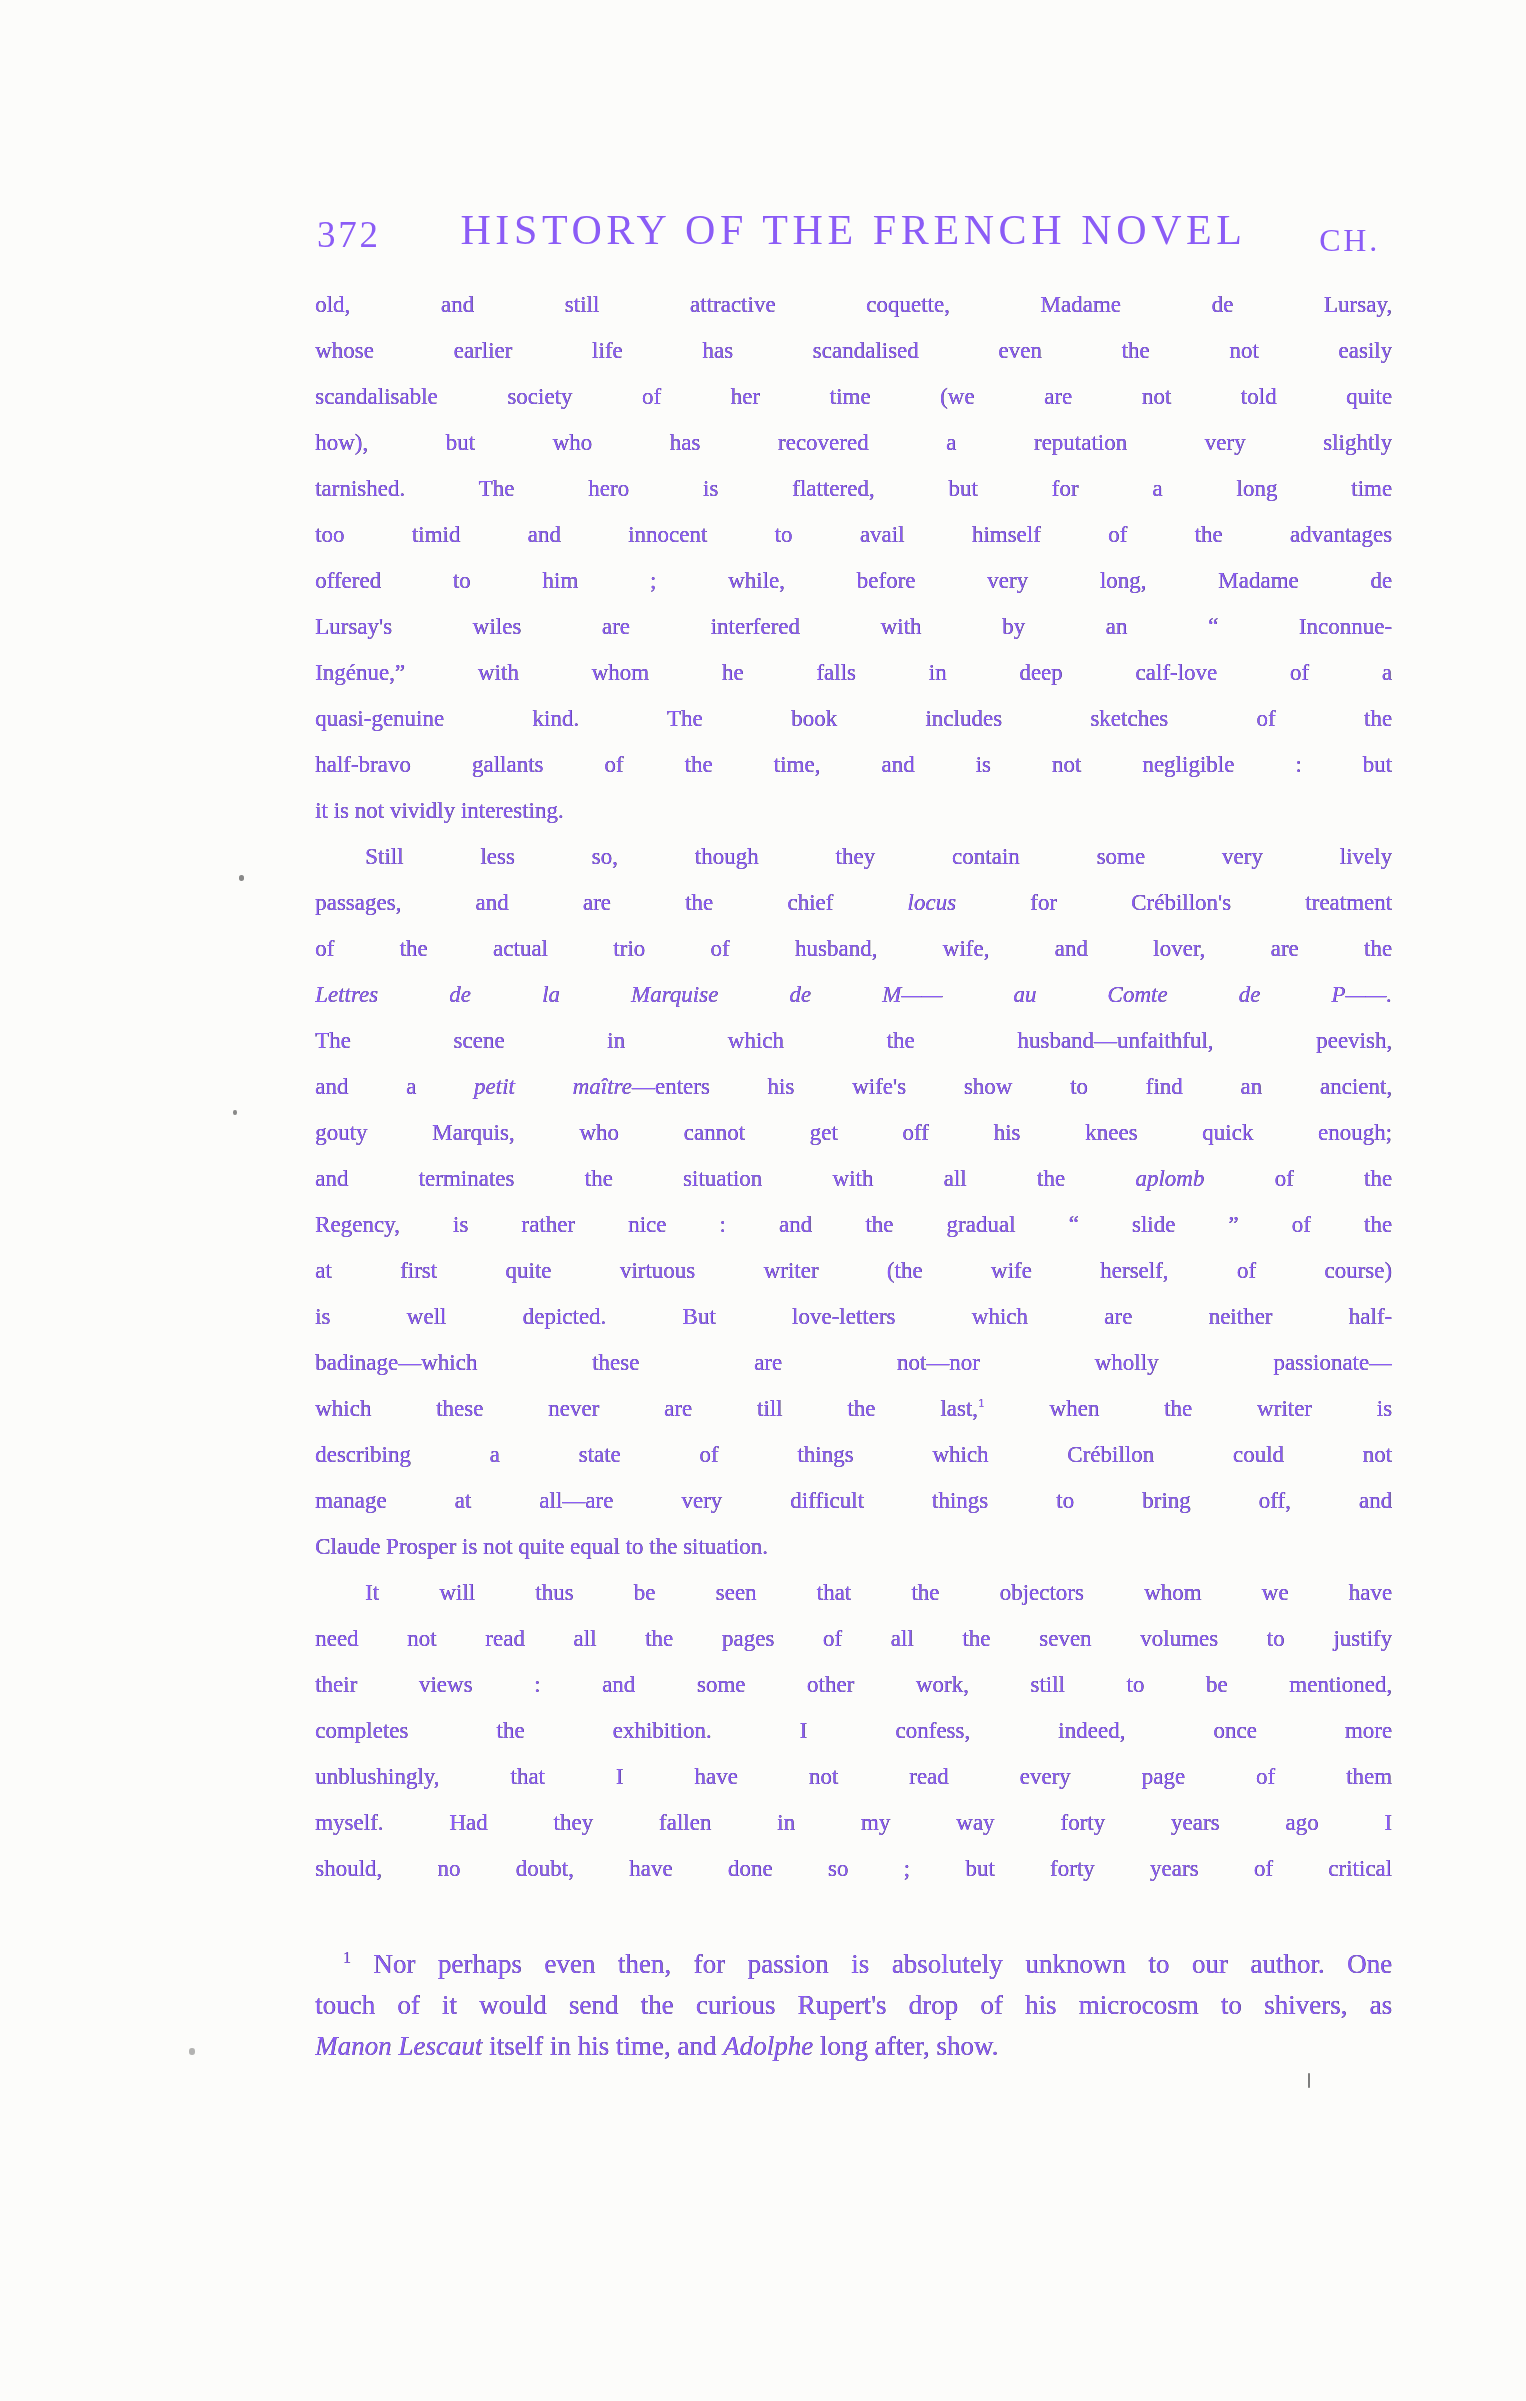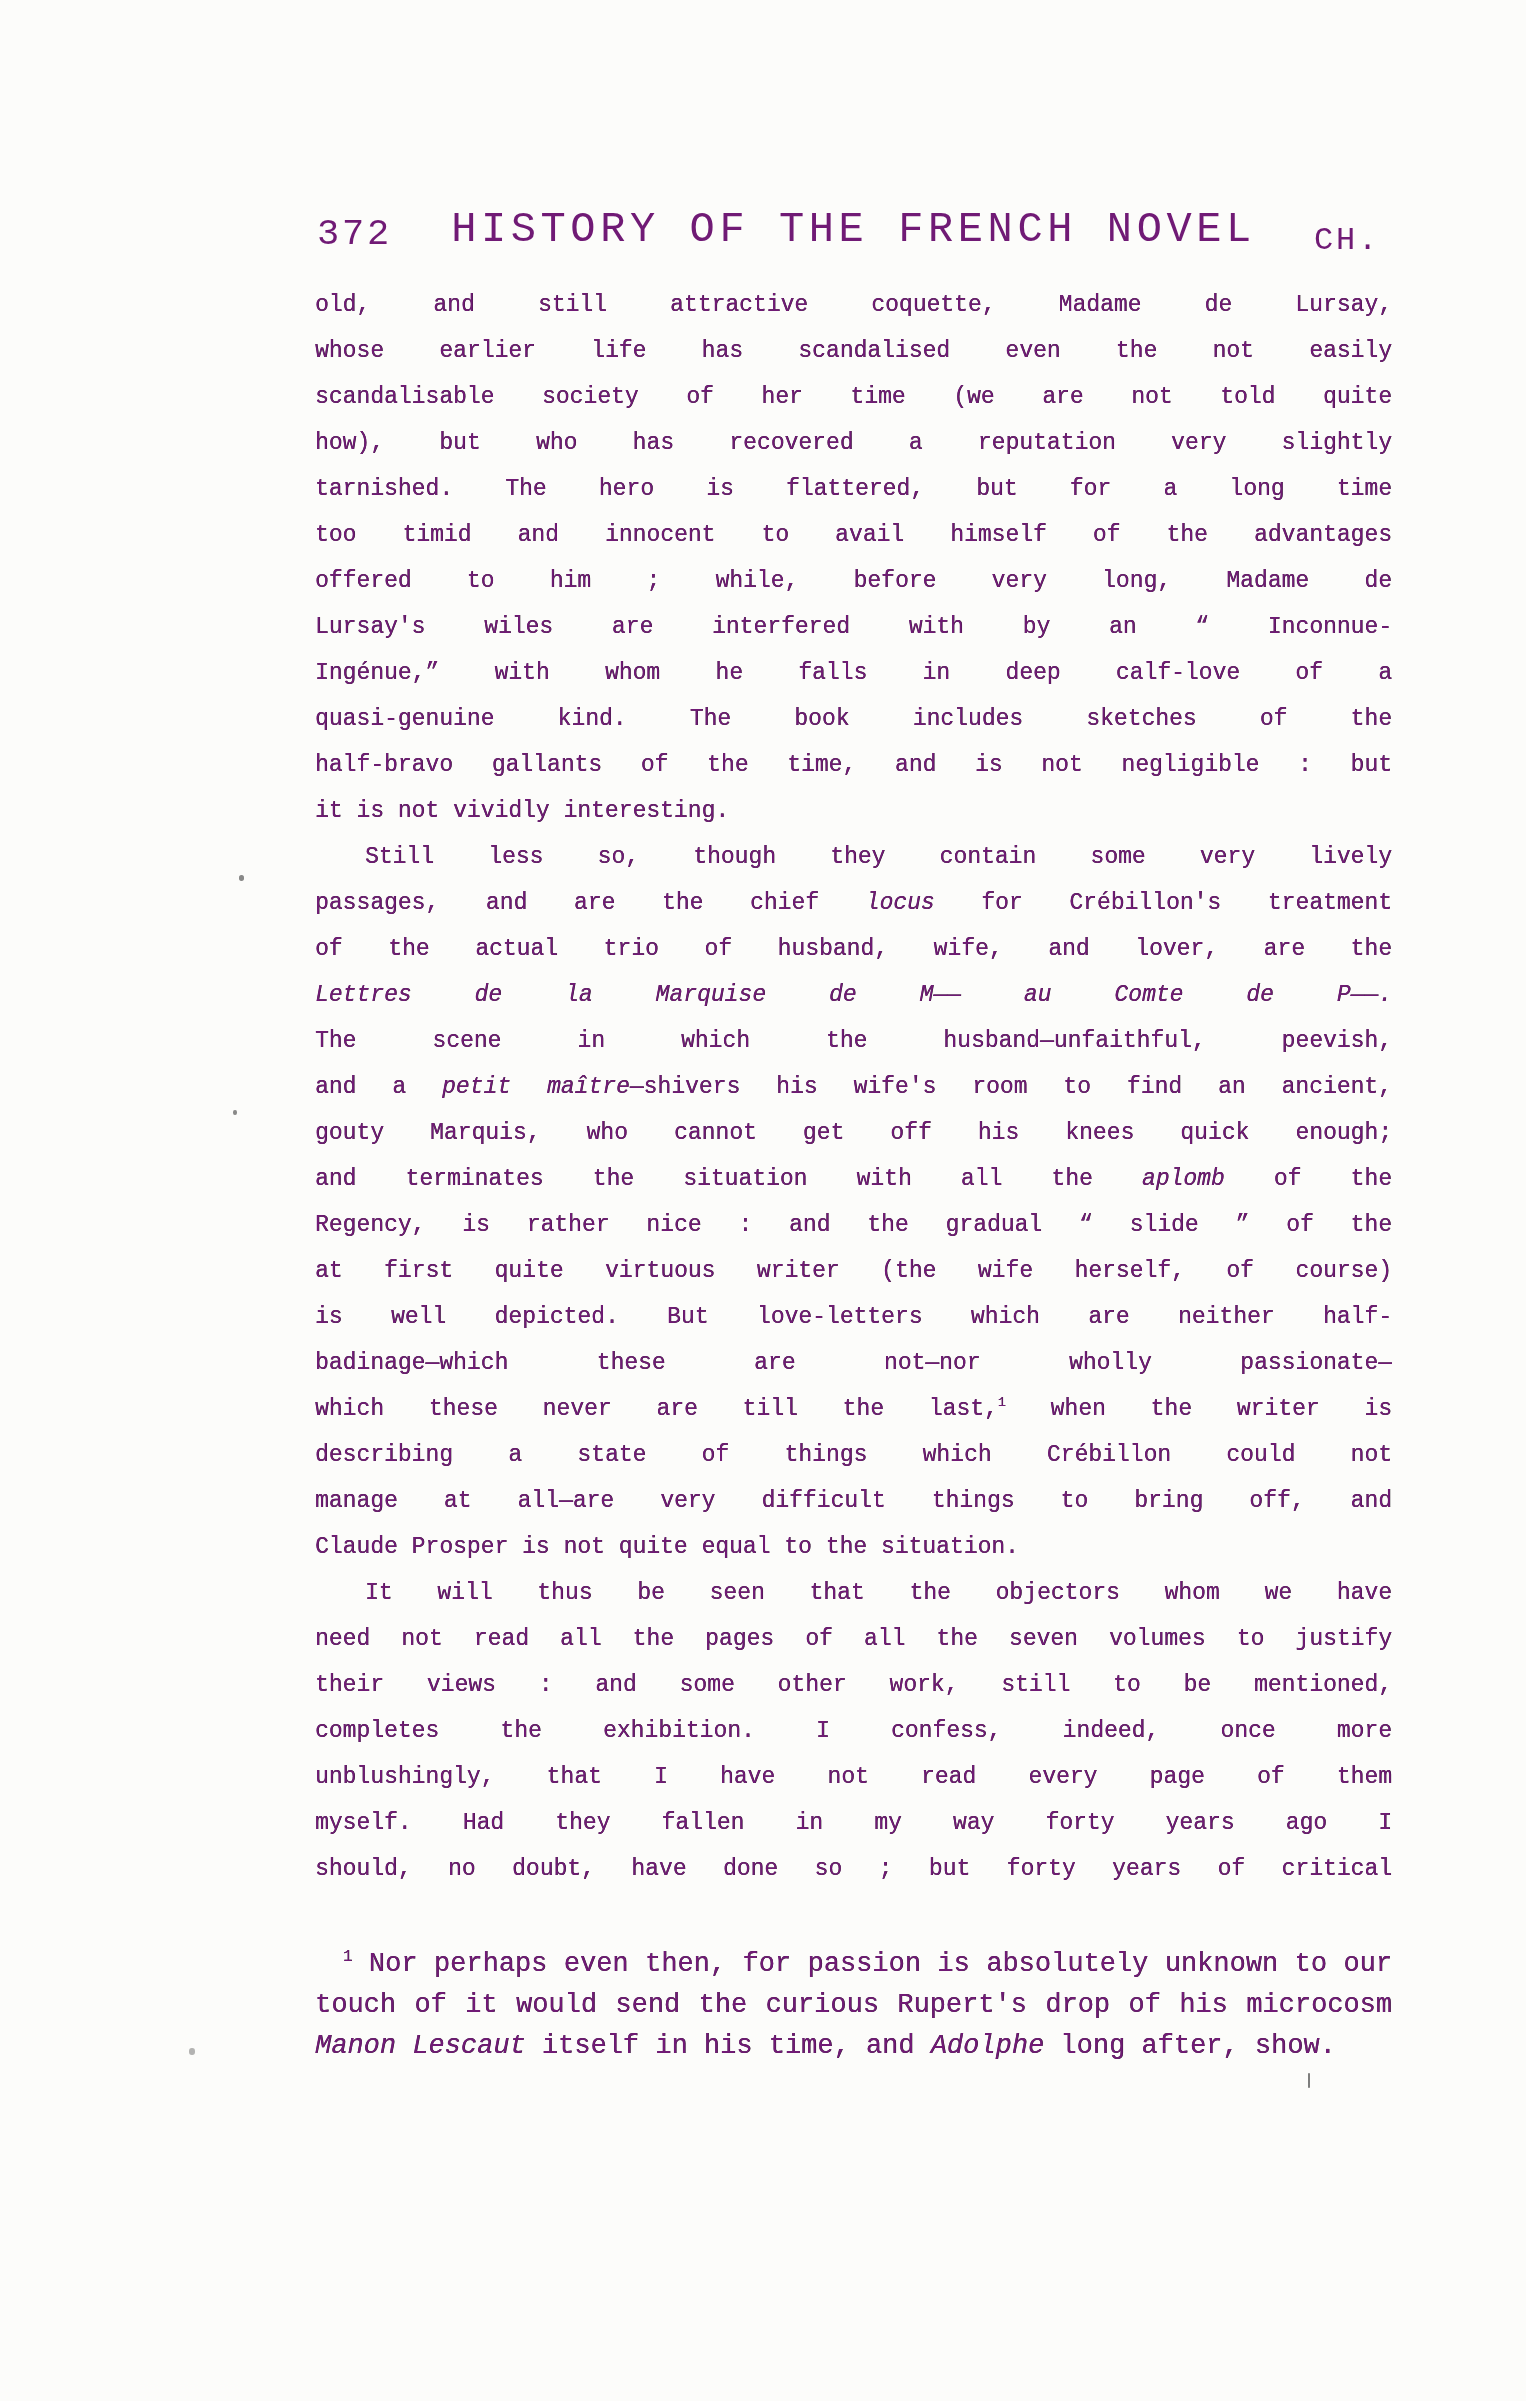--- a/index.html
+++ b/index.html
@@ -2,22 +2,22 @@
 <html style="font-size:15px"><head>
 <meta charset="utf-8">
 <style>
   html, body { margin: 0; padding: 0; background: #e8e8e6; }
   .page {
     position: relative;
     width: 1527px;
     height: 2401px;
     background: #fcfcfa;
     overflow: hidden;
-    font-family: Liberation Mono, monospace;
-    color: #701a75;
+    font-family: Liberation Serif, serif;
+    color: #8b5cf6;
   }
   .text-block {
     position: absolute;
     left: 315px;
     top: 206px;
     width: 1077px;
   }
   .running-header {
     position: relative;
     height: 52px;
@@ -105,21 +105,21 @@
         <div class="line"><span>Lursay's wiles are interfered with by an “ Inconnue-</span></div>
         <div class="line"><span>Ingénue,” with whom he falls in deep calf-love of a</span></div>
         <div class="line"><span>quasi-genuine kind. The book includes sketches of the</span></div>
         <div class="line"><span>half-bravo gallants of the time, and is not negligible : but</span></div>
         <div class="line short"><span>it is not vividly interesting.</span></div>
         <div class="line indent"><span>Still less so, though they contain some very lively</span></div>
         <div class="line"><span>passages, and are the chief </span><span class="it">locus</span><span> for Crébillon's treatment</span></div>
         <div class="line"><span>of the actual trio of husband, wife, and lover, are the</span></div>
         <div class="line"><span class="it">Lettres de la Marquise de M—— au Comte de P——.</span></div>
         <div class="line"><span>The scene in which the husband—unfaithful, peevish,</span></div>
-        <div class="line"><span>and a </span><span class="it">petit maître</span><span>—shivers his wife's room to find an ancient,</span></div>
+        <div class="line"><span>and a </span><span class="it">petit maître</span><span>—enters his wife's show to find an ancient,</span></div>
         <div class="line"><span>gouty Marquis, who cannot get off his knees quick enough;</span></div>
         <div class="line"><span>and terminates the situation with all the </span><span class="it">aplomb</span><span> of the</span></div>
         <div class="line"><span>Regency, is rather nice : and the gradual “ slide ” of the</span></div>
         <div class="line"><span>at first quite virtuous writer (the wife herself, of course)</span></div>
         <div class="line"><span>is well depicted. But love-letters which are neither half-</span></div>
         <div class="line"><span>badinage—which these are not—nor wholly passionate—</span></div>
         <div class="line"><span>which these never are till the last,</span><span class="sup">1</span><span> when the writer is</span></div>
         <div class="line"><span>describing a state of things which Crébillon could not</span></div>
         <div class="line"><span>manage at all—are very difficult things to bring off, and</span></div>
         <div class="line short"><span>Claude Prosper is not quite equal to the situation.</span></div>

